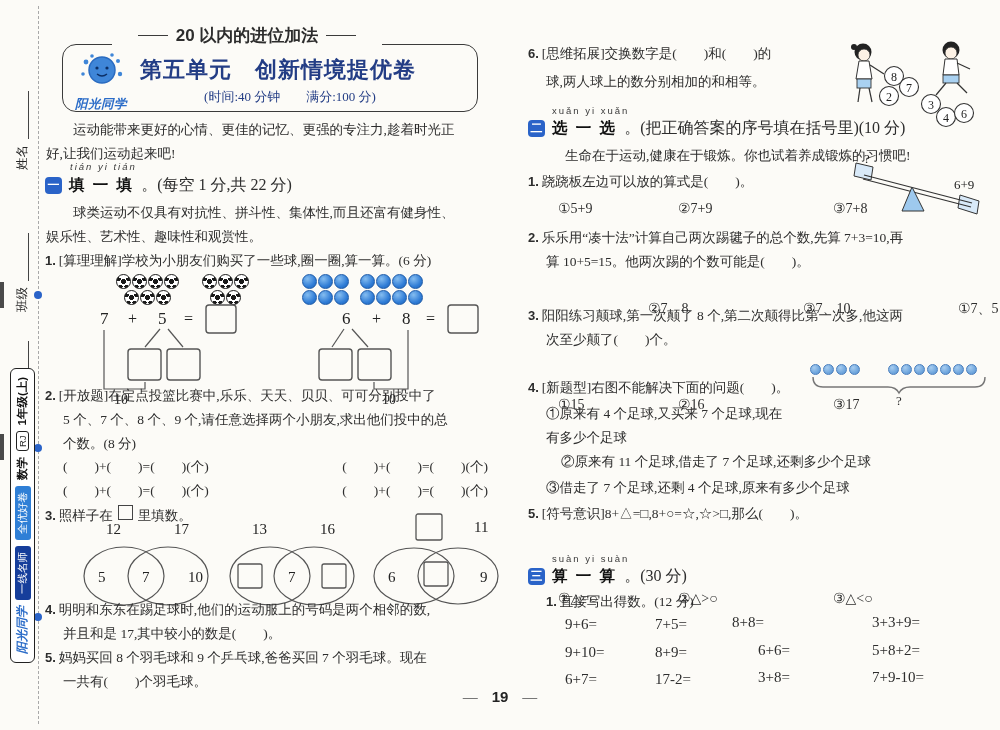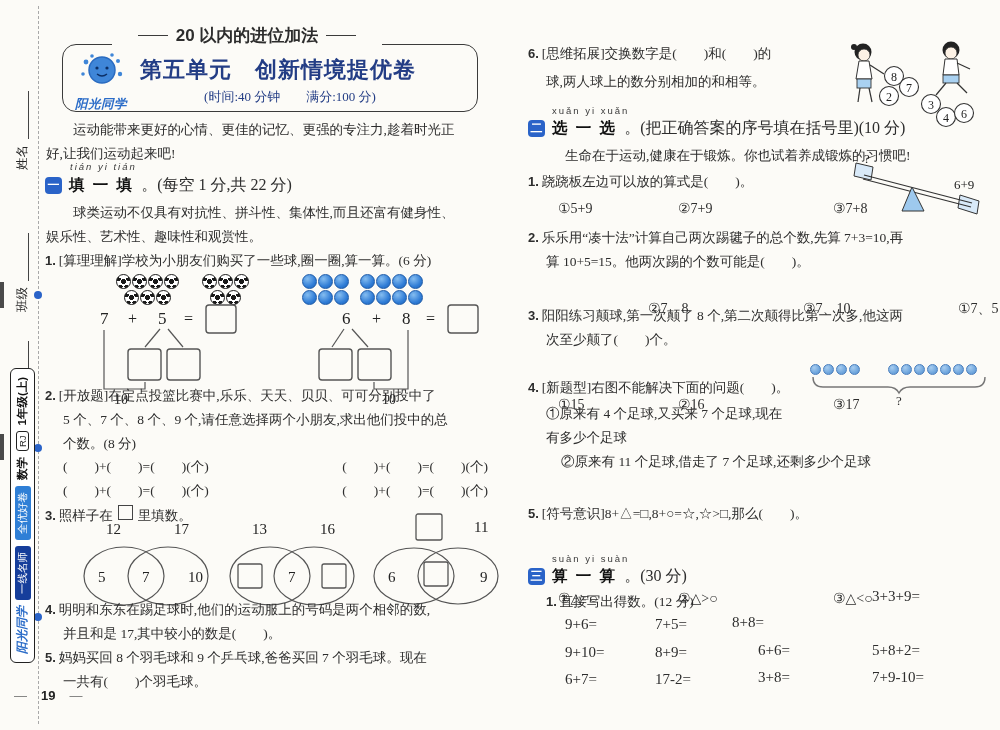--- a/index.html
+++ b/index.html
@@ -53,21 +53,21 @@
   .edge{left:0;width:4px;background:#4a4a4a;}
   .rot{transform:rotate(-90deg);transform-origin:0 0;display:flex;align-items:center;gap:6px;white-space:nowrap;}
   .fld{font-size:12.5px;color:#222;font-family:"Liberation Sans",sans-serif;}
   .fldline{display:inline-block;width:48px;border-bottom:1px solid #444;height:12px;}
   #sidelogo .box{border:1.2px solid #222;border-radius:6px;padding:3px 8px;display:flex;align-items:center;gap:6px;background:#fff;}
   .pill{color:#fff;font-size:10.5px;padding:1px 6px;border-radius:3px;font-family:"Liberation Sans",sans-serif;white-space:nowrap;}
   .pill1{background:#163e9b;} .pill2{background:#2f7fd6;}
   .sbrand{color:#2b6cc8;font-weight:700;font-size:12px;font-style:italic;font-family:"Liberation Sans",sans-serif;}
   .sser{font-weight:700;font-size:11.5px;font-family:"Liberation Sans",sans-serif;color:#111;}
   .rjbox{border:1px solid #222;border-radius:3px;font-size:9.5px;padding:0 3px;font-family:"Liberation Sans",sans-serif;}
-  #footer{left:0;right:0;top:688px;font-size:13px;color:#222;
+  #footer{left:0;right:0;top:688px;text-align:center;font-size:15px;color:#222;
           font-family:"Liberation Sans",sans-serif;font-weight:700;}
   #footer .dash{color:#777;font-weight:400;margin:0 14px;}
 </style>
 </head>
 <body>
 
 <div id="stage">
 
   <div class="abs" id="fold"></div>
   <div class="abs bdot" style="top:291px;"></div>
@@ -406,20 +406,21 @@
     </div>
     <svg width="178" height="22" viewBox="0 0 178 22" style="display:block;">
       <path d="M3 2 Q3 12 13 12 L78 12 Q86 12 89 18 Q92 12 100 12 L165 12 Q175 12 175 2" fill="none" stroke="#777" stroke-width="1.4"></path>
     </svg>
     <div style="text-align:center;font-size:13px;margin-top:-4px;">?</div>
   </div>
 
   <div class="abs t" style="left:546px;top:404px;">①原来有 4 个足球,又买来 7 个足球,现在</div>
   <div class="abs t" style="left:546px;top:428px;">有多少个足球</div>
   <div class="abs t" style="left:546px;top:452px;margin-left:15px;">②原来有 11 个足球,借走了 7 个足球,还剩多少个足球</div>
+  <div class="abs t" style="left:546px;top:478px;">③借走了 7 个足球,还剩 4 个足球,原来有多少个足球</div>
 
   <div class="abs qrow t" style="left:528px;top:504px;">
     <span class="qnum">5.</span>
     <span>[符号意识]8+△=□,8+○=☆,☆&gt;□,那么(　　)。</span>
   </div>
   <div class="abs opts" style="left:558px;top:530px;">
     <span>①△=○</span>
     <span class="opt2">②△&gt;○</span>
     <span class="opt3">③△&lt;○</span>
   </div>
@@ -431,21 +432,21 @@
     <span class="secscore">。(30 分)</span>
   </div>
   <div class="abs qrow t" style="left:546px;top:592px;">
     <span class="qnum">1.</span>
     <span>直接写出得数。(12 分)</span>
   </div>
 
   <div class="abs calc" style="left:565px;top:616px;">9+6=</div>
   <div class="abs calc" style="left:655px;top:616px;">7+5=</div>
   <div class="abs calc" style="left:732px;top:614px;">8+8=</div>
-  <div class="abs calc" style="left:872px;top:588px;">3+3+9=</div>
+  <div class="abs calc" style="left:872px;top:614px;">3+3+9=</div>
   <div class="abs calc" style="left:565px;top:644px;">9+10=</div>
   <div class="abs calc" style="left:655px;top:644px;">8+9=</div>
   <div class="abs calc" style="left:758px;top:642px;">6+6=</div>
   <div class="abs calc" style="left:872px;top:642px;">5+8+2=</div>
   <div class="abs calc" style="left:565px;top:671px;">6+7=</div>
   <div class="abs calc" style="left:655px;top:671px;">17-2=</div>
   <div class="abs calc" style="left:758px;top:669px;">3+8=</div>
   <div class="abs calc" style="left:872px;top:669px;">7+9-10=</div>
 
   <div class="abs" id="footer">

